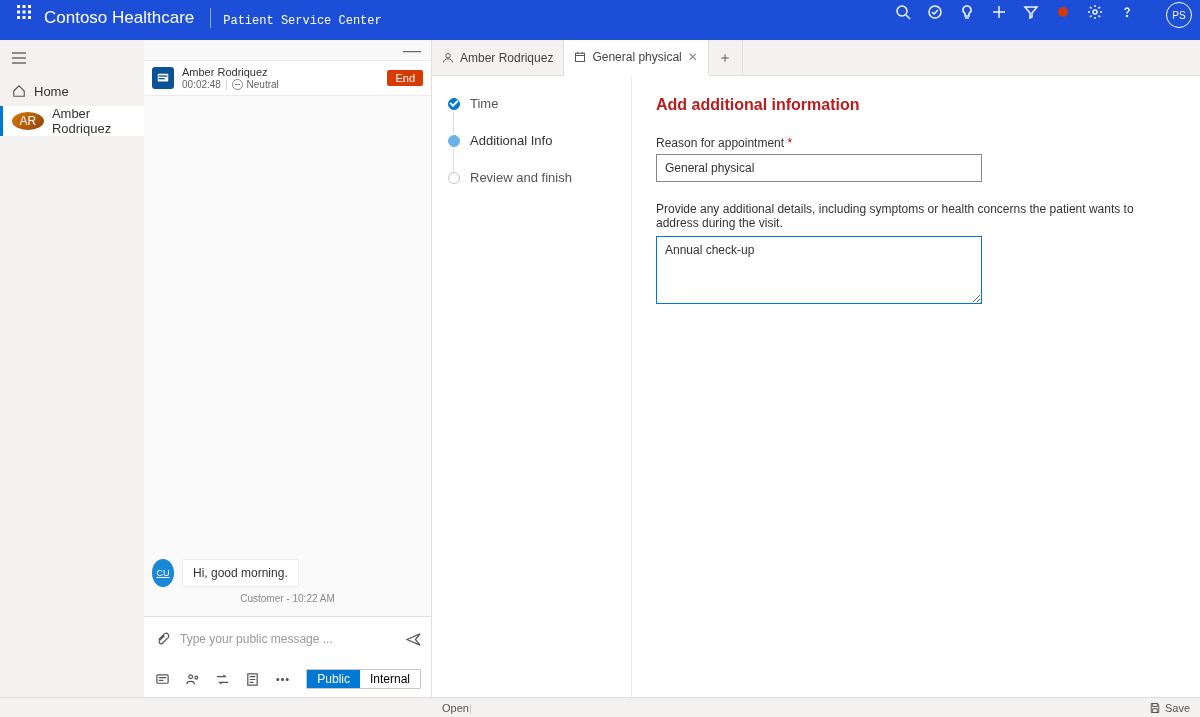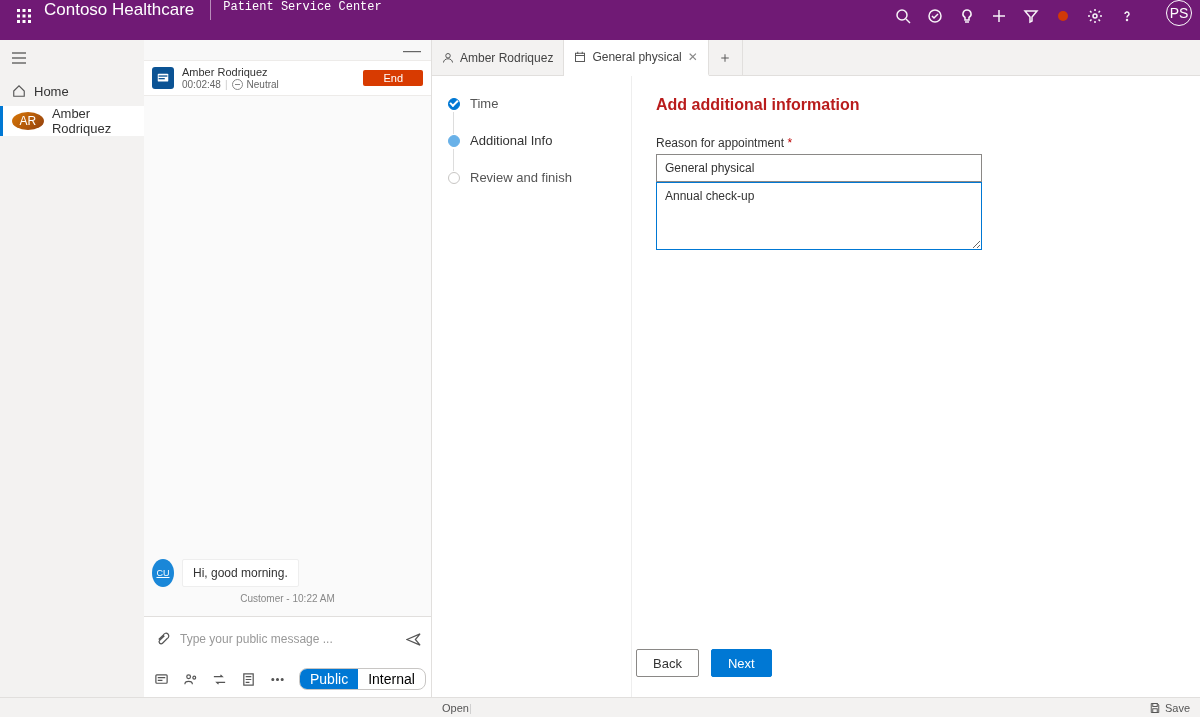--- a/index.html
+++ b/index.html
@@ -1,26 +1,26 @@
 <!DOCTYPE html>
 <html><head>
 <meta charset="utf-8">
 <style>
 * { margin: 0; padding: 0; box-sizing: border-box; font-family: "Segoe UI", -apple-system, sans-serif; }
 html, body { width: 1200px; height: 717px; overflow: hidden; background: #f3f2f1; }
 
 
-.header { height: 40px; background: #701a75; color: #fff; display: flex; align-items: flex-start; padding: 0 8px; }
+.header { height: 40px; background: #1d4ed8; color: #fff; display: flex; align-items: flex-end; padding: 12px 8px; }
 .header .waffle { width: 32px; height: 32px; display:flex; align-items:center; justify-content:center; cursor:pointer; }
 .header .brand { font-size: 17px; font-weight: 400; padding: 0 10px 0 4px; }
 .header .divider { width: 1px; height: 20px; background: rgba(255,255,255,0.5); margin: 0 6px; }
 .header .subbrand { font-size: 12px; padding-left: 6px; font-family: Liberation Mono, monospace; }
 .header .spacer { flex: 1; }
 .header .hicon { width: 32px; height: 32px; display:flex; align-items:center; justify-content:center; cursor:pointer; opacity:0.95; }
-.header .avatar { width: 26px; height: 26px; border: 1px solid #fff; border-radius: 50%; display:flex; align-items:center; justify-content:center; font-size:14px; margin-left:23px; cursor:pointer;}
+.header .avatar { width: 26px; height: 26px; border: 1px solid #fff; border-radius: 50%; display:flex; align-items:center; justify-content:center; font-size:10px; margin-left:23px; cursor:pointer;}
 
 .hicon svg { width:16px; height:16px; stroke:#fff; fill:none; stroke-width:1.5; }
 .waffle svg { width:14px; height:14px; fill:#fff; }
 
 
 .workspace { display:flex; height: calc(100% - 40px - 20px); }
 
 
 .leftnav { width: 144px; background:#f3f2f1; border-right: none; }
 .leftnav .hamburger { height: 36px; display:flex; align-items:center; padding-left:12px; cursor:pointer;}
@@ -31,35 +31,35 @@
 
 .chatcol { width: 288px; background:#f8f8f8; display:flex; flex-direction:column; border-right:1px solid #e1dfdd;}
 .chatcol .top { height: 20px; display:flex; justify-content:flex-end; align-items:center; padding-right:10px;}
 .chatcol .top .min { font-size:18px; color:#666; cursor:pointer; line-height:0;}
 .convhead { height:36px; background:#fff; border-top:1px solid #edebe9; border-bottom:1px solid #edebe9; display:flex; align-items:center; padding: 0 8px; gap:8px;}
 .channel-icon { width:22px; height:22px; background:#0b5394; border-radius:3px; display:flex; align-items:center; justify-content:center;}
 .channel-icon svg { width:14px; height:14px; fill:#fff;}
 .convhead .meta { flex:1; line-height:1.15;}
 .convhead .name { font-size:11px; color:#333;}
 .convhead .sub { font-size:10px; color:#666; display:flex; align-items:center; gap:4px;}
-.endbtn { background:#d83b01; color:#fff; font-size:11px; padding:2px 20px; border-radius:2px; cursor:pointer; border:none;}
+.endbtn { background:#d83b01; color:#fff; font-size:11px; padding:2px 8px; border-radius:2px; cursor:pointer; border:none;}
 .chatbody { flex:1; background:#fafafa; position:relative; padding:8px;}
 .msgrow { position:absolute; bottom:12px; left:8px; right:8px;}
 .msg { display:flex; align-items:flex-start; gap:8px;}
 .msg .bubble-av { width:22px; height:28px; border-radius:50%; background:#1a87d8; color:#fff; font-size:9px; display:flex; align-items:center; justify-content:center;text-decoration:underline;}
 .msg .bubble { background:#fff; border:1px solid #eee; padding:6px 10px; font-size:12px; color:#333; border-radius:2px;}
 .msg-meta { text-align:center; font-size:10px; color:#888; margin-top:6px;}
 .compose { border-top:1px solid #e1dfdd; background:#fff; }
 .compose .row1 { display:flex; align-items:center; height:44px; padding:0 10px; gap:10px;}
 .compose input { flex:1; border:none; outline:none; font-size:12px; color:#333;}
 .compose input::placeholder { color:#999;}
 .compose .send { cursor:pointer;}
 .compose .row2 { display:flex; align-items:center; height:36px; padding:0 10px; gap:14px;}
 .compose .row2 .right { margin-left:auto; display:flex; align-items:center;}
-.pill { border:1px solid #c8c6c4; border-radius:8px; overflow:hidden; display:flex; font-size:14px;}
+.pill { border:1px solid #c8c6c4; border-radius:1px; overflow:hidden; display:flex; font-size:12px;}
 .pill span { padding:2px 10px; cursor:pointer;}
 .pill .act { background:#0078d4; color:#fff;}
 .smicon { width:16px; height:16px; color:#666; cursor:pointer; display:flex; align-items:center; justify-content:center;}
 .smicon svg { width:15px; height:15px; stroke:#555; fill:none; stroke-width:1.3;}
 
 
 .main { flex:1; background:#fff; display:flex; flex-direction:column;}
 .tabstrip { height:36px; background:#f3f2f1; display:flex; align-items:stretch; border-bottom:1px solid #e1dfdd;}
 .tab { display:flex; align-items:center; gap:6px; padding:0 10px; font-size:12px; color:#444; border-right:1px solid #e1dfdd; cursor:pointer; min-width:120px; position:relative;}
 .tab.active { background:#fff; border-bottom:2px solid #fff; margin-bottom:-1px;}
@@ -322,26 +322,23 @@
       </div>
 
       <div class="form">
         <h2>Add additional information</h2>
 
         <label class="field-label">
           <span>Reason for appointment</span> <span class="req">*</span>
         </label>
         <input class="text-input" type="text" value="General physical" style="">
 
+        <div class="desc">Provide any additional details, including symptoms or health concerns the patient wants to address during the visit.</div>
         <textarea class="ta" style="">Annual check-up</textarea>
 
-        <div class="btnrow">
-          <button class="btn secondary">Back</button>
-          <button class="btn primary">Next</button>
-        </div>
       </div>
     </div>
   </div>
 </div>
 
 <div class="statusbar">
   <div class="left">
     <span>Open</span>
     <span style="color:#ccc">|</span>
   </div>

